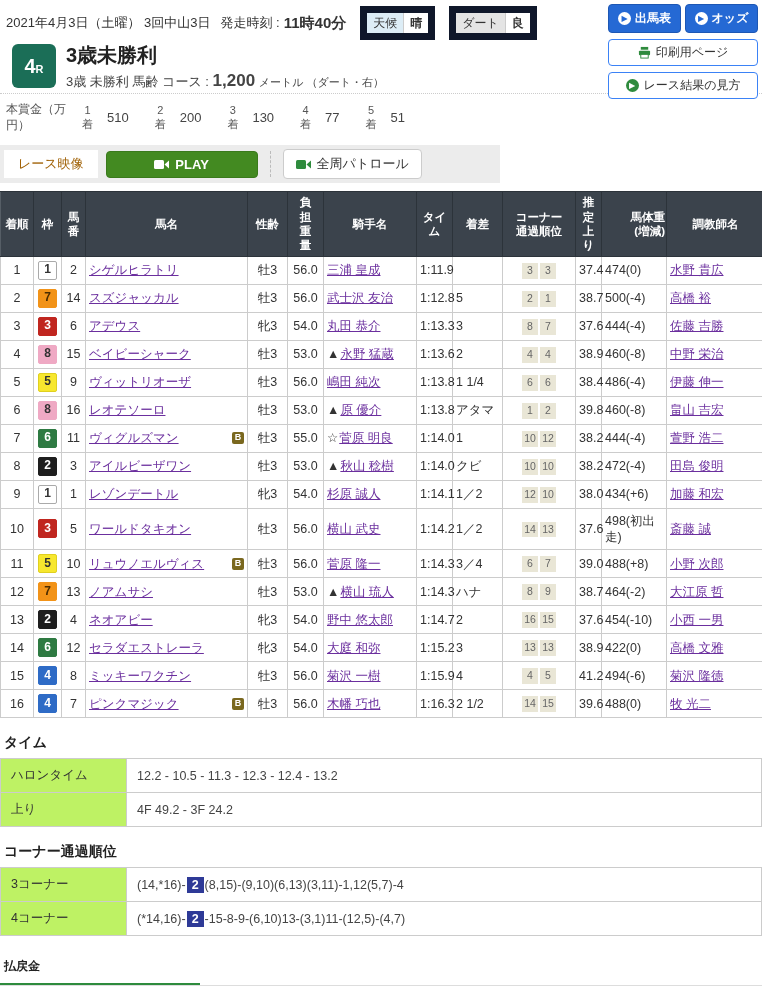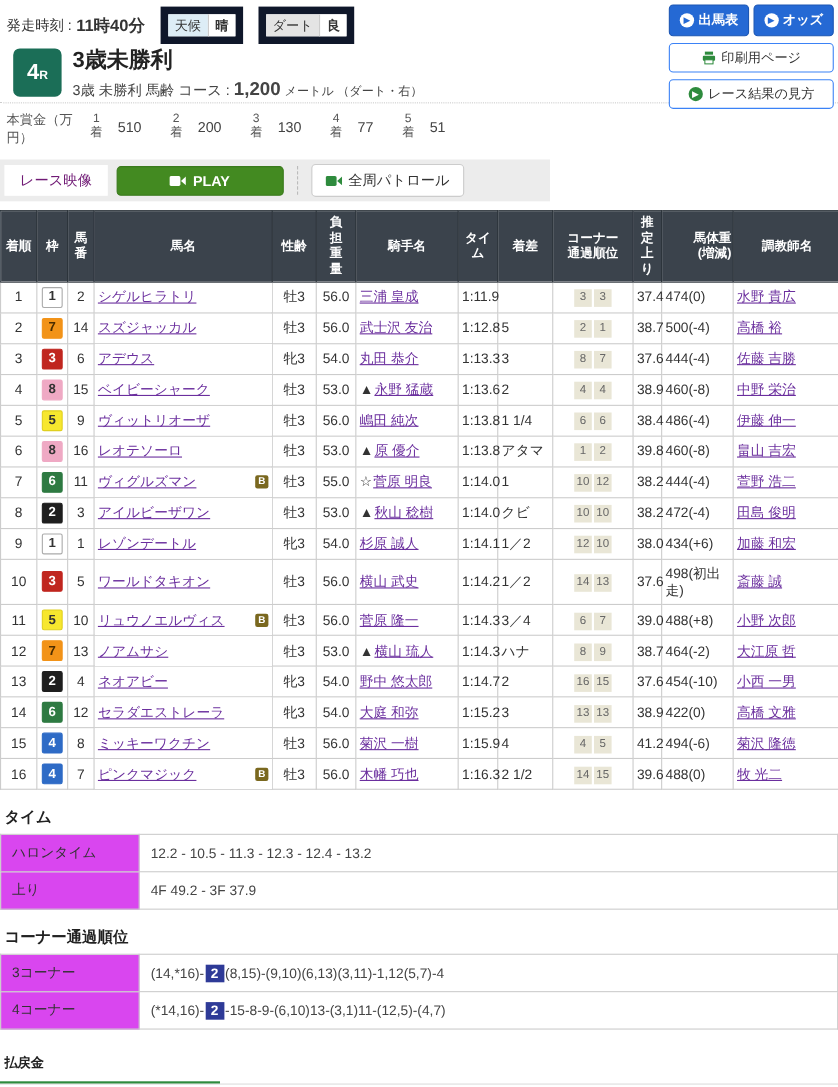--- a/index.html
+++ b/index.html
@@ -28,30 +28,30 @@
   
   .race-head{display:flex;gap:10px;padding:4px 6px 2px 6px;align-items:flex-start;}
   .race-no{width:44px;height:44px;background:#1b6e57;color:#fff;border-radius:6px;display:flex;align-items:center;justify-content:center;font-weight:bold;font-size:20px;}
   .race-no small{font-size:11px;margin-top:6px;}
   .race-title-block h1{margin:0;font-size:20px;color:#222;line-height:1.1;}
   .race-cond{margin-top:5px;font-size:13px;color:#444;}
   .race-cond .course-val{font-size:17px;}
   .race-cond .unit{font-size:11px;}
 
   
-  .prize-row{display:flex;align-items:flex-start;padding:8px 6px 10px 6px;color:#555;font-size:12px;}
+  .prize-row{display:flex;align-items:center;padding:8px 6px 10px 6px;color:#555;font-size:12px;}
   .prize-label{width:64px;line-height:1.3;}
   .prize-items{display:flex;gap:26px;margin-left:12px;}
   .prize-item{display:flex;align-items:center;gap:14px;}
   .prize-place{display:flex;flex-direction:column;align-items:center;font-size:11px;line-height:1.2;color:#555;}
   .prize-amt{font-size:13px;color:#444;}
 
   
   .video-bar{margin:2px 0 8px 0;background:#ececec;width:500px;padding:4px;display:flex;align-items:center;gap:8px;box-sizing:border-box;}
-  .vb-label{background:#fff;padding:5px 14px;font-size:13px;color:#701a75;}
+  .vb-label{background:#fff;padding:5px 14px;font-size:13px;color:#a16207;}
   .btn-play{background:#438a21;border:1px solid #3a7a1c;color:#fff;font-weight:bold;border-radius:4px;width:150px;padding:5px 0;display:flex;align-items:center;justify-content:center;gap:6px;text-decoration:none;font-size:13px;}
   .vb-div{border-left:1px dashed #bbb;height:26px;margin:0 4px;}
   .btn-patrol{background:#fff;border:1px solid #ccc;border-radius:4px;padding:5px 12px;color:#333;display:flex;align-items:center;gap:6px;text-decoration:none;font-size:13px;}
 
   
   table.results{border-collapse:collapse;width:762px;table-layout:fixed;font-size:12.5px;}
   table.results th{background:#3b434c;color:#fff;font-weight:bold;font-size:11.5px;border:1px solid #2c333a;border-left:1px solid #565e66;padding:3px 1px;white-space:pre-line;line-height:1.25;vertical-align:middle;}
   table.results td{border:1px solid #ccc;border-top:1px solid #ddd;padding:4px 3px;vertical-align:middle;background:#fff;line-height:1.3;}
   .col-pos{width:30px;} .col-frame{width:25px;} .col-no{width:21px;}
   .col-name{width:159px;} .col-sex{width:37px;} .col-wt{width:33px;}
@@ -66,21 +66,21 @@
   td a.plink{color:#6b2f9e;}
   .jsym{text-decoration:none;color:#333;margin-right:1px;}
   .cnum{display:inline-block;min-width:14px;padding:1px 1px;background:#e9e6d6;color:#666;font-size:10.5px;text-align:center;margin:0 1px;}
   td.agari{text-align:right;padding-right:4px;}
   td.timec,td.marginc,td.bodyc{text-align:left;}
 
   
   h2.sec{font-size:14px;color:#222;margin:16px 0 6px 4px;font-weight:bold;}
   table.kv{border-collapse:collapse;width:762px;font-size:12.5px;table-layout:fixed;}
   table.kv td{border:1px solid #ccc;padding:8px 10px;background:#fff;color:#444;}
-  table.kv td.k{width:105px;background:#d946ef;color:#333;}
+  table.kv td.k{width:105px;background:#bef264;color:#333;}
   .hl2{display:inline-block;background:#2e3a97;color:#fff;font-weight:bold;padding:1px 5px;margin:0 1px;}
 
   
   h2.payout-h{font-size:12px;color:#222;margin:22px 0 0 4px;font-weight:bold;}
   .payout-rule{position:relative;border-bottom:1px solid #ddd;margin:8px 0 10px 0;height:2px;}
   .payout-rule:before{content:"";position:absolute;left:0;top:0;width:200px;height:2px;background:#2e8b3d;}
   table.payout{border-collapse:collapse;width:762px;font-size:12.5px;table-layout:fixed;}
   table.payout td{border:1px solid #ccc;padding:4px 6px;background:#fff;color:#444;height:16px;}
   table.payout td.lbl{background:#eae6d4;color:#333;font-weight:bold;text-align:center;width:40px;padding:4px 2px;}
   table.payout td.combo{text-align:center;width:62px;}
@@ -88,20 +88,21 @@
   table.payout td.pop{text-align:right;width:52px;}
   .icon-svg{display:inline-block;vertical-align:middle;}
 </style>
 </head>
 <body>
 
 <div class="page">
 
   <div class="topbar">
     <div class="date-line">
+      <span class="dt">2021年4月3日（土曜）  3回中山3日</span>
       <span>発走時刻 :</span>
       <b class="start">11時40分</b>
       <span class="badge-pair">
           <span class="bp-l">天候</span>
           <span class="bp-r">晴</span>
         </span>
       <span class="badge-pair">
           <span class="bp-l gray">ダート</span>
           <span class="bp-r">良</span>
         </span>
@@ -482,21 +483,21 @@
 
   <h2 class="sec">タイム</h2>
   <table class="kv">
       <tbody id="time-body">
         <tr>
           <td class="k">ハロンタイム</td>
           <td>12.2 - 10.5 - 11.3 - 12.3 - 12.4 - 13.2</td>
         </tr>
         <tr>
           <td class="k">上り</td>
-          <td>4F 49.2 - 3F 37.9</td>
+          <td>4F 49.2 - 3F 24.2</td>
         </tr>
       </tbody>
     </table>
 
   <h2 class="sec">コーナー通過順位</h2>
   <table class="kv">
       <tbody id="corner-body">
         <tr>
           <td class="k">3コーナー</td>
           <td><span>(14,*16)-</span><span class="hl2">2</span><span>(8,15)-(9,10)(6,13)(3,11)-1,12(5,7)-4</span></td>

